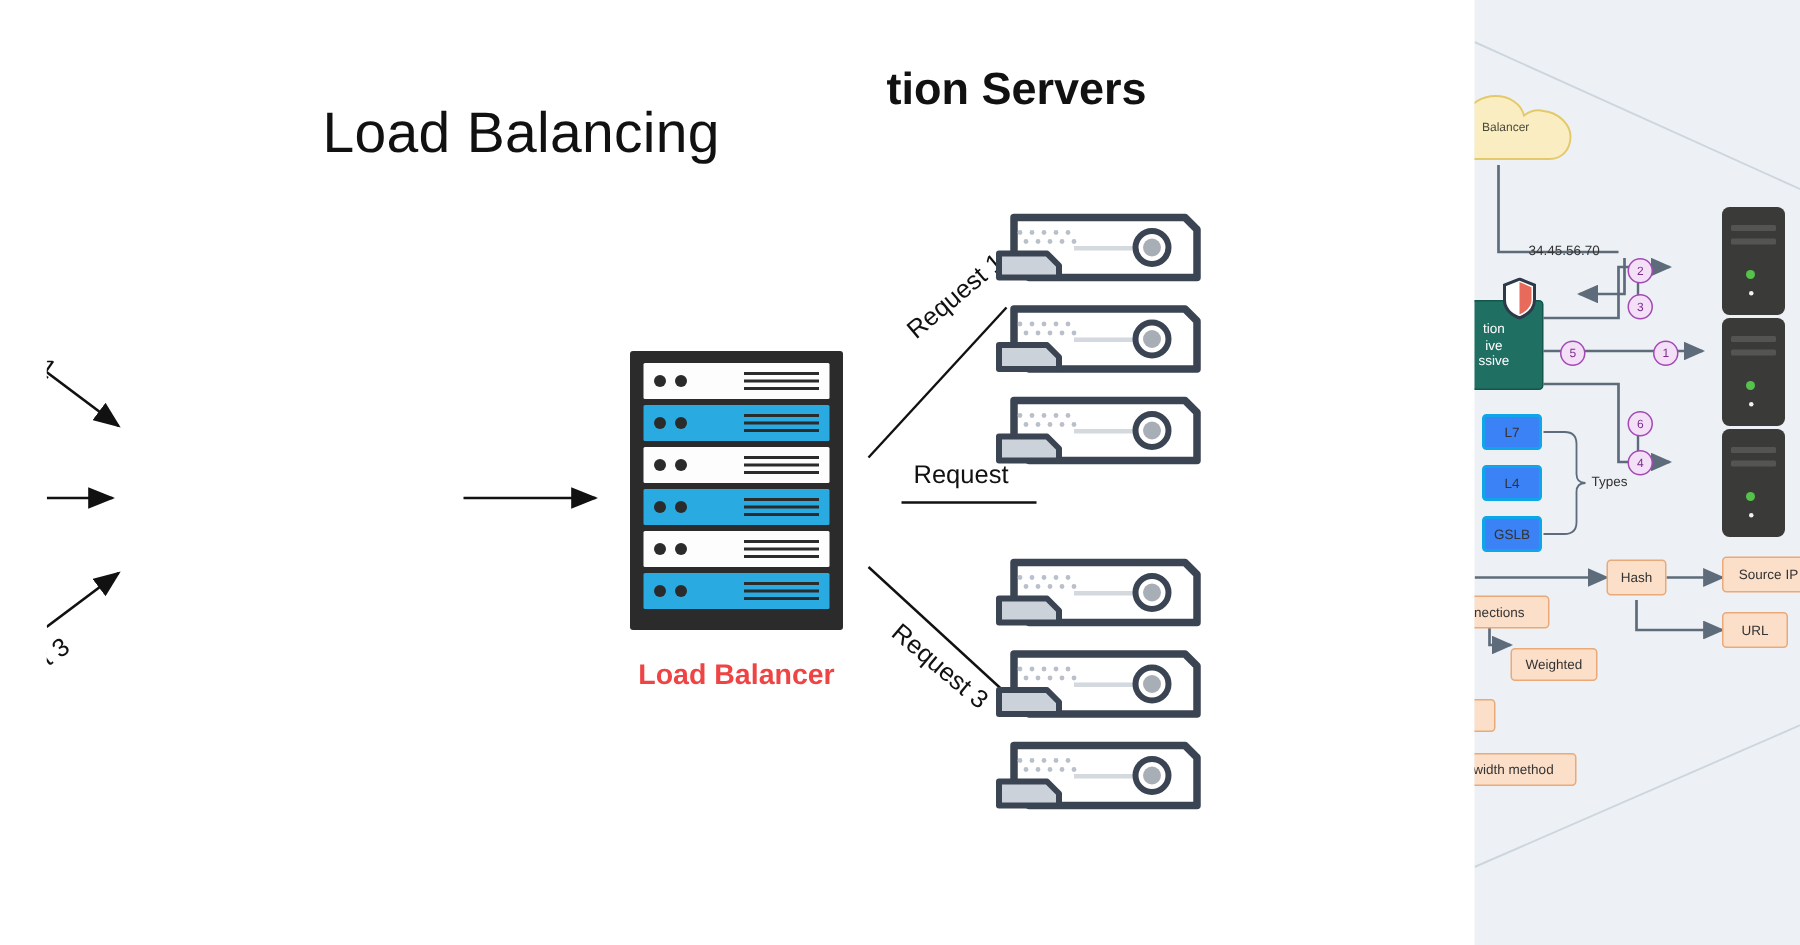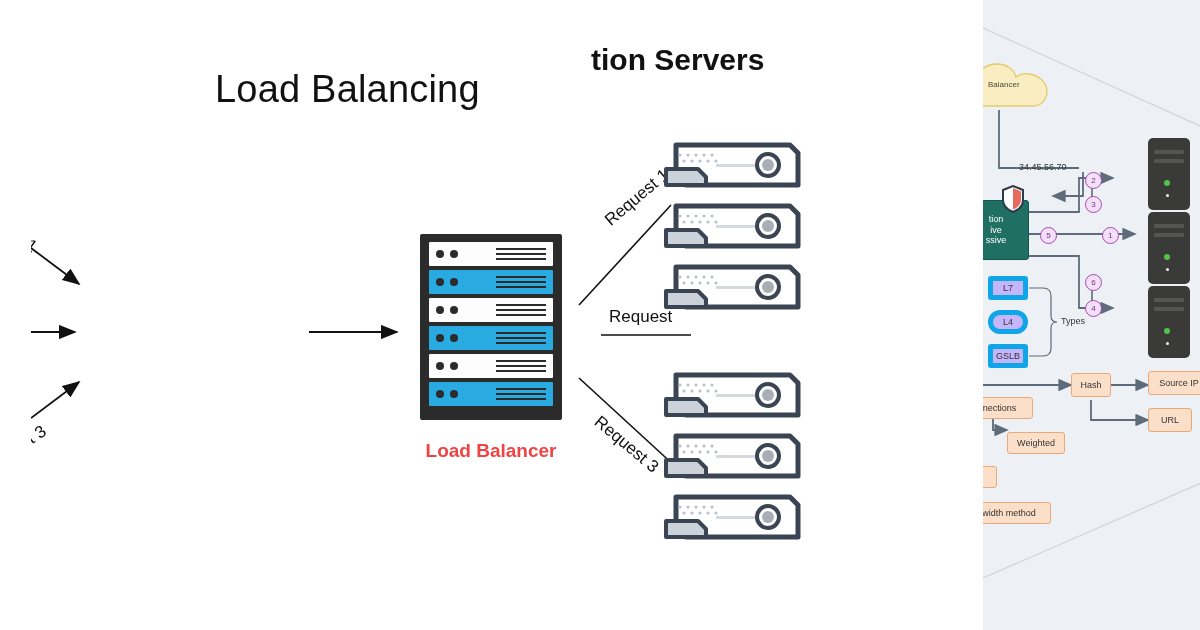--- a/index.html
+++ b/index.html
@@ -61,21 +61,21 @@
   .srv-4{left:633px;top:369px;}
   .srv-5{left:633px;top:430px;}
   .srv-6{left:633px;top:491px;}
 
   
   #right-panel{position:absolute;left:952px;top:0;width:248px;height:630px;
     background:#edf1f5;overflow:hidden;}
   .rp-node{position:absolute;box-sizing:border-box;display:flex;align-items:center;
     justify-content:center;text-align:center;border-radius:3px;font-size:9px;
     color:#333;line-height:1.15;}
-  .rp-teal{background:#c4b5fd;border:5px solid #0ea5e9;text-align:center;}
+  .rp-teal{background:#3b82f6;border:2px solid #0ea5e9;text-align:center;}
   .rp-peach{background:#fbdfc9;border:1px solid #e9a978;}
   .rp-dark{background:#1f6f63;border:1px solid #14564c;color:#fff;font-size:9px;
     flex-direction:column;padding:3px;}
   .rp-text{position:absolute;font-size:9px;color:#333;white-space:nowrap;}
   .rp-cloud{position:absolute;font-size:8px;color:#4a4a3a;}
   .num{position:absolute;width:15px;height:15px;border-radius:50%;
     background:#f3e0f7;border:1px solid #a349b5;color:#7b2d8e;font-size:8px;
     display:flex;align-items:center;justify-content:center;}
   .tower{position:absolute;width:42px;height:72px;background:#3a3a38;border-radius:5px;}
   .tower .bar{position:absolute;left:6px;width:30px;height:4px;background:#545452;border-radius:1px;}
@@ -366,21 +366,21 @@
     </div>
 
     <div style="position:absolute;left:18px;top:185px;">
       <svg width="24" height="28" viewBox="0 0 24 28">
         <path d="M12,1 L22,5 L22,15 C22,21 17,25 12,27 C7,25 2,21 2,15 L2,5 Z" fill="#ffffff" stroke="#2c3a4a" stroke-width="2"></path>
         <path d="M12,3 L20,6.5 L20,15 C20,19.5 16,23 12,24.6 Z" fill="#e86a5a"></path>
       </svg>
     </div>
 
     <div class="rp-node rp-teal" style="left:5px;top:276px;width:40px;height:24px;">L7</div>
-    <div class="rp-node rp-teal" style="left:5px;top:310px;width:40px;height:24px;border-radius:12px;">L4</div>
+    <div class="rp-node rp-teal" style="left:5px;top:310px;width:40px;height:24px;">L4</div>
     <div class="rp-node rp-teal" style="left:5px;top:344px;width:40px;height:24px;">GSLB</div>
     <div class="rp-text" style="left:78px;top:316px;">Types</div>
 
     <div class="rp-node rp-peach" style="left:-22px;top:397px;width:72px;height:22px;">nnections</div>
     <div class="rp-node rp-peach" style="left:24px;top:432px;width:58px;height:22px;">Weighted</div>
     <div class="rp-node rp-peach" style="left:-28px;top:466px;width:42px;height:22px;">e</div>
     <div class="rp-node rp-peach" style="left:-26px;top:502px;width:94px;height:22px;">ndwidth method</div>
 
     <div class="rp-node rp-peach" style="left:88px;top:373px;width:40px;height:24px;">Hash</div>
     <div class="rp-node rp-peach" style="left:165px;top:371px;width:62px;height:24px;">Source IP</div>

